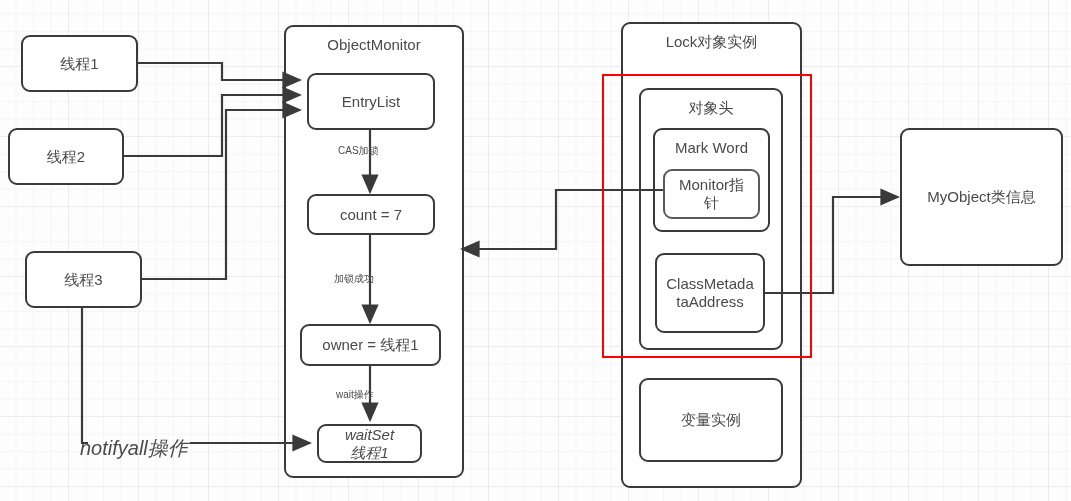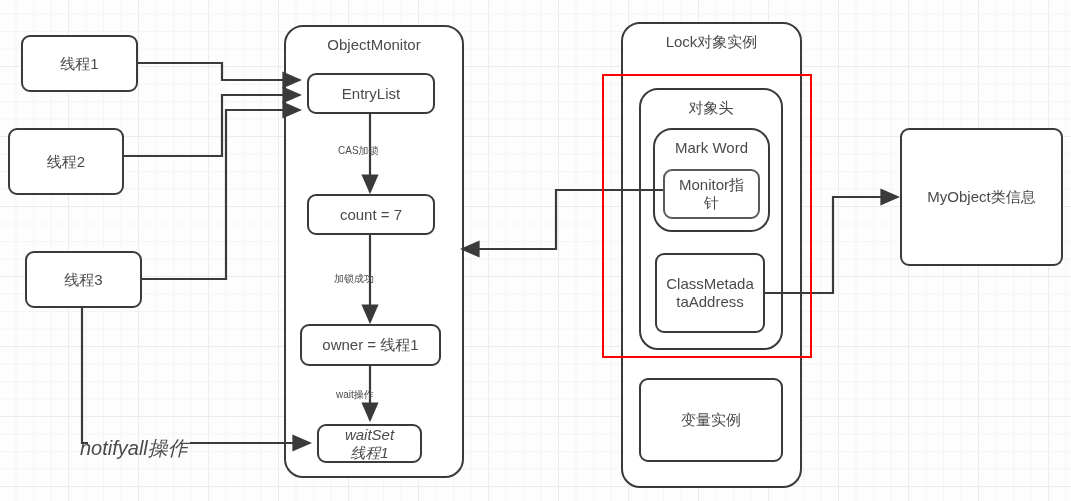--- a/index.html
+++ b/index.html
@@ -33,21 +33,20 @@
     align-items: center;
     justify-content: center;
     text-align: center;
     line-height: 1.18;
     font-size: 15px;
     z-index: 4;
   }
   .container-node {
     display: block;
     z-index: 2;
-    border-radius: 19px;
   }
   .container-title {
     position: absolute;
     top: 9px;
     left: 0;
     right: 0;
     text-align: center;
     color: #4a4a4a;
     font-size: 15px;
   }
@@ -117,33 +116,33 @@
       <path d="M663,190 L556,190 L556,249 L462,249" marker-end="url(#arrow)"></path>
 
       <path d="M765,293 L833,293 L833,197 L898,197" marker-end="url(#arrow)"></path>
     </g>
   </svg>
 
   <div class="node" style="left:21px; top:35px; width:117px; height:57px;">
     <span>线程1</span>
   </div>
 
-  <div class="node" style="left:8px; top:128px; width:116px; height:67px;">
+  <div class="node" style="left:8px; top:128px; width:116px; height:57px;">
     <span>线程2</span>
   </div>
 
   <div class="node" style="left:25px; top:251px; width:117px; height:57px;">
     <span>线程3</span>
   </div>
 
   <div class="node container-node" style="left:284px; top:25px; width:180px; height:453px;">
     <div class="container-title">ObjectMonitor</div>
   </div>
 
-  <div class="node" style="left:307px; top:73px; width:128px; height:41px;">
+  <div class="node" style="left:307px; top:73px; width:128px; height:57px;">
     <span>EntryList</span>
   </div>
 
   <div class="edge-label" style="left:338px; top:144px;"><span>CAS加锁</span></div>
 
   <div class="node" style="left:307px; top:194px; width:128px; height:41px;">
     <span>count = 7</span>
   </div>
 
   <div class="edge-label" style="left:334px; top:272px;"><span>加锁成功</span></div>

